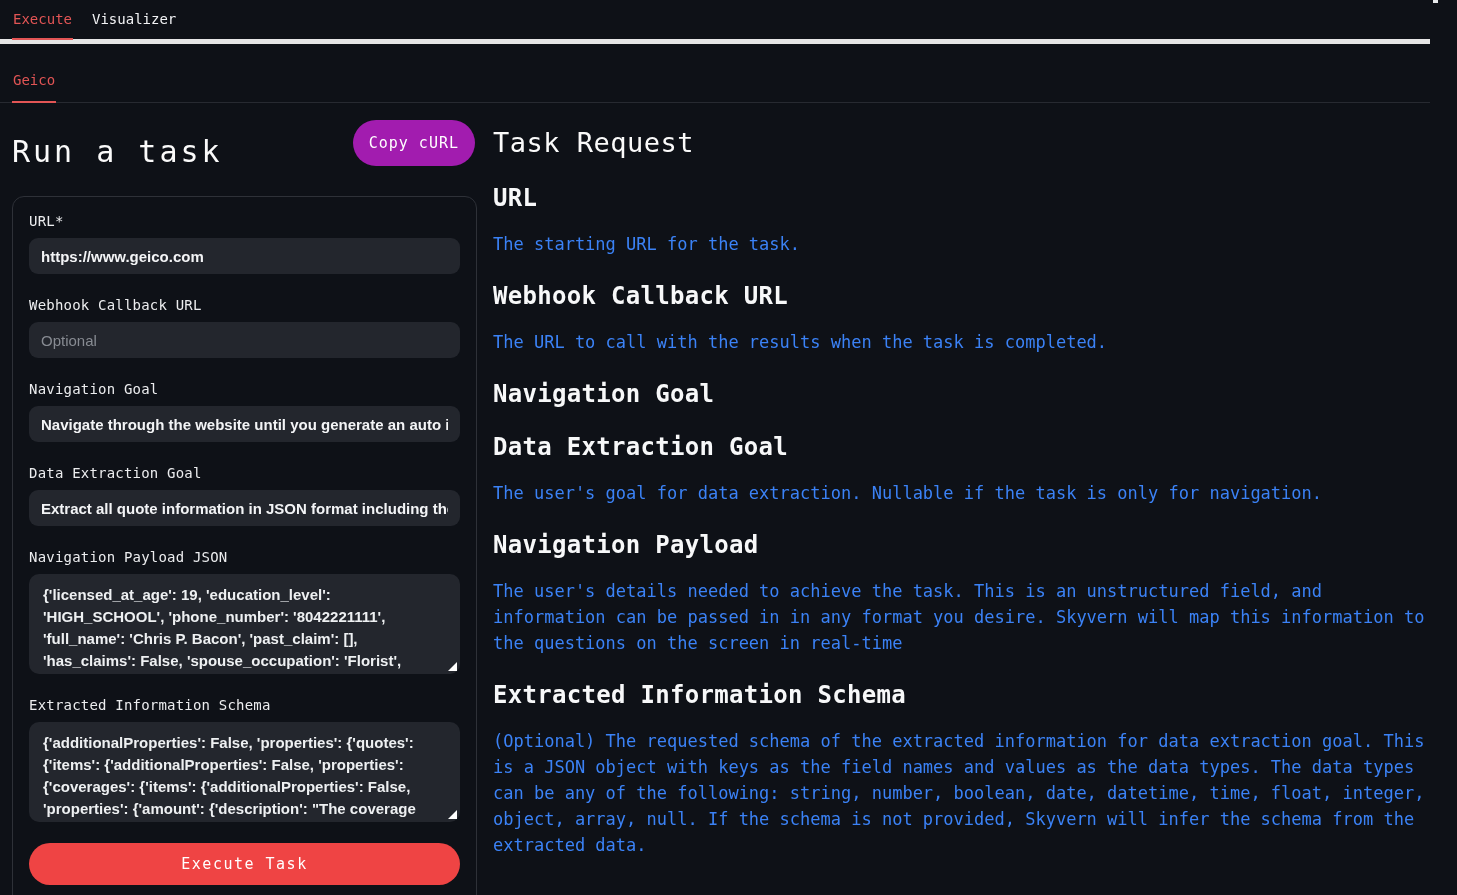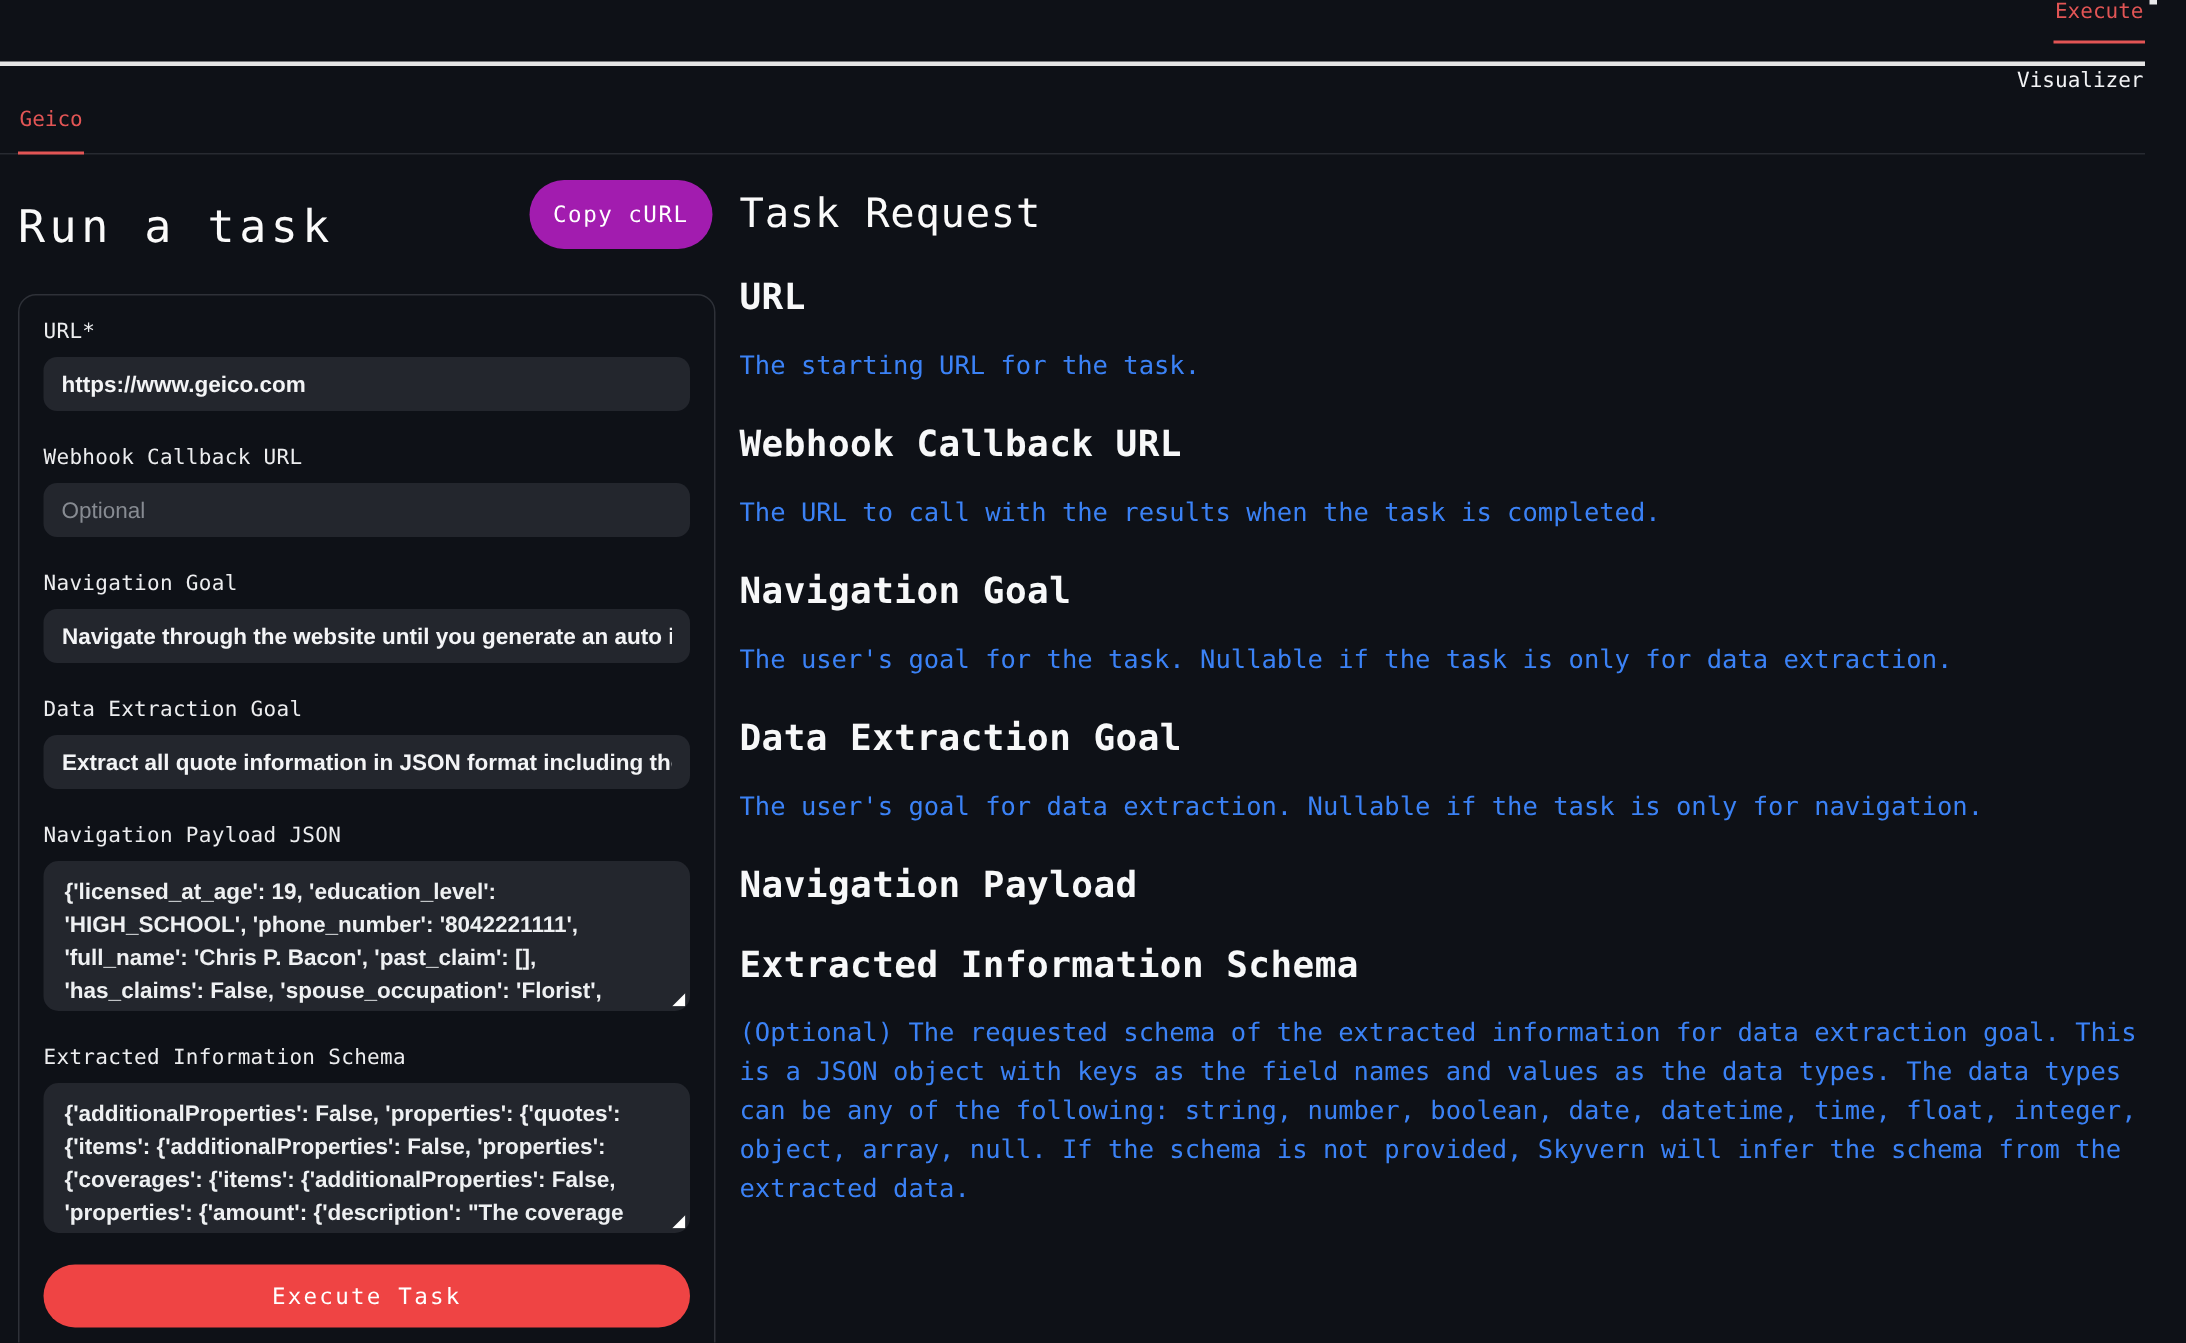--- a/index.html
+++ b/index.html
@@ -6,24 +6,23 @@
   html, body { margin: 0; padding: 0; }
   body {
     width: 1457px; height: 895px; overflow: hidden;
     background: #0e1117; color: #f2f3f5;
     font-family: "DejaVu Sans Mono", monospace;
     position: relative;
   }
   
   .topbar {
     width: 1430px; height: 44px;
-    border-bottom: 3px solid #e5e5e5;
+    border-bottom: 5px solid #e5e5e5;
     display: flex; align-items: flex-end; gap: 18px;
     padding-left: 12px;
-    flex-direction: column;
   }
   .tab {
     font-size: 14px; padding: 0 1px 12px; position: relative;
     color: #f2f3f5; cursor: pointer; white-space: nowrap;
   }
   .tab.active { color: #e25555; }
   .tab.active::after {
     content: ""; position: absolute; left: 0; right: 0; bottom: -1px;
     height: 2px; background: #e25555;
   }
@@ -174,30 +173,30 @@
     <p>The starting URL for the task.</p>
   </div>
 
   <div class="doc-section">
     <h3>Webhook Callback URL</h3>
     <p>The URL to call with the results when the task is completed.</p>
   </div>
 
   <div class="doc-section">
     <h3>Navigation Goal</h3>
-    <p>The user's goal for the task. Nullable if the task is only for data extraction.</p>
   </div>
 
   <div class="doc-section">
     <h3>Data Extraction Goal</h3>
     <p>The user's goal for data extraction. Nullable if the task is only for navigation.</p>
   </div>
 
   <div class="doc-section">
     <h3>Navigation Payload</h3>
+    <p>The user's details needed to achieve the task. This is an unstructured field, and information can be passed in in any format you desire. Skyvern will map this information to the questions on the screen in real-time</p>
   </div>
 
   <div class="doc-section">
     <h3>Extracted Information Schema</h3>
     <p>(Optional) The requested schema of the extracted information for data extraction goal. This is a JSON object with keys as the field names and values as the data types. The data types can be any of the following: string, number, boolean, date, datetime, time, float, integer, object, array, null. If the schema is not provided, Skyvern will infer the schema from the extracted data.</p>
   </div>
 </div>
 
 <div class="scroll-thumb"></div>
 

